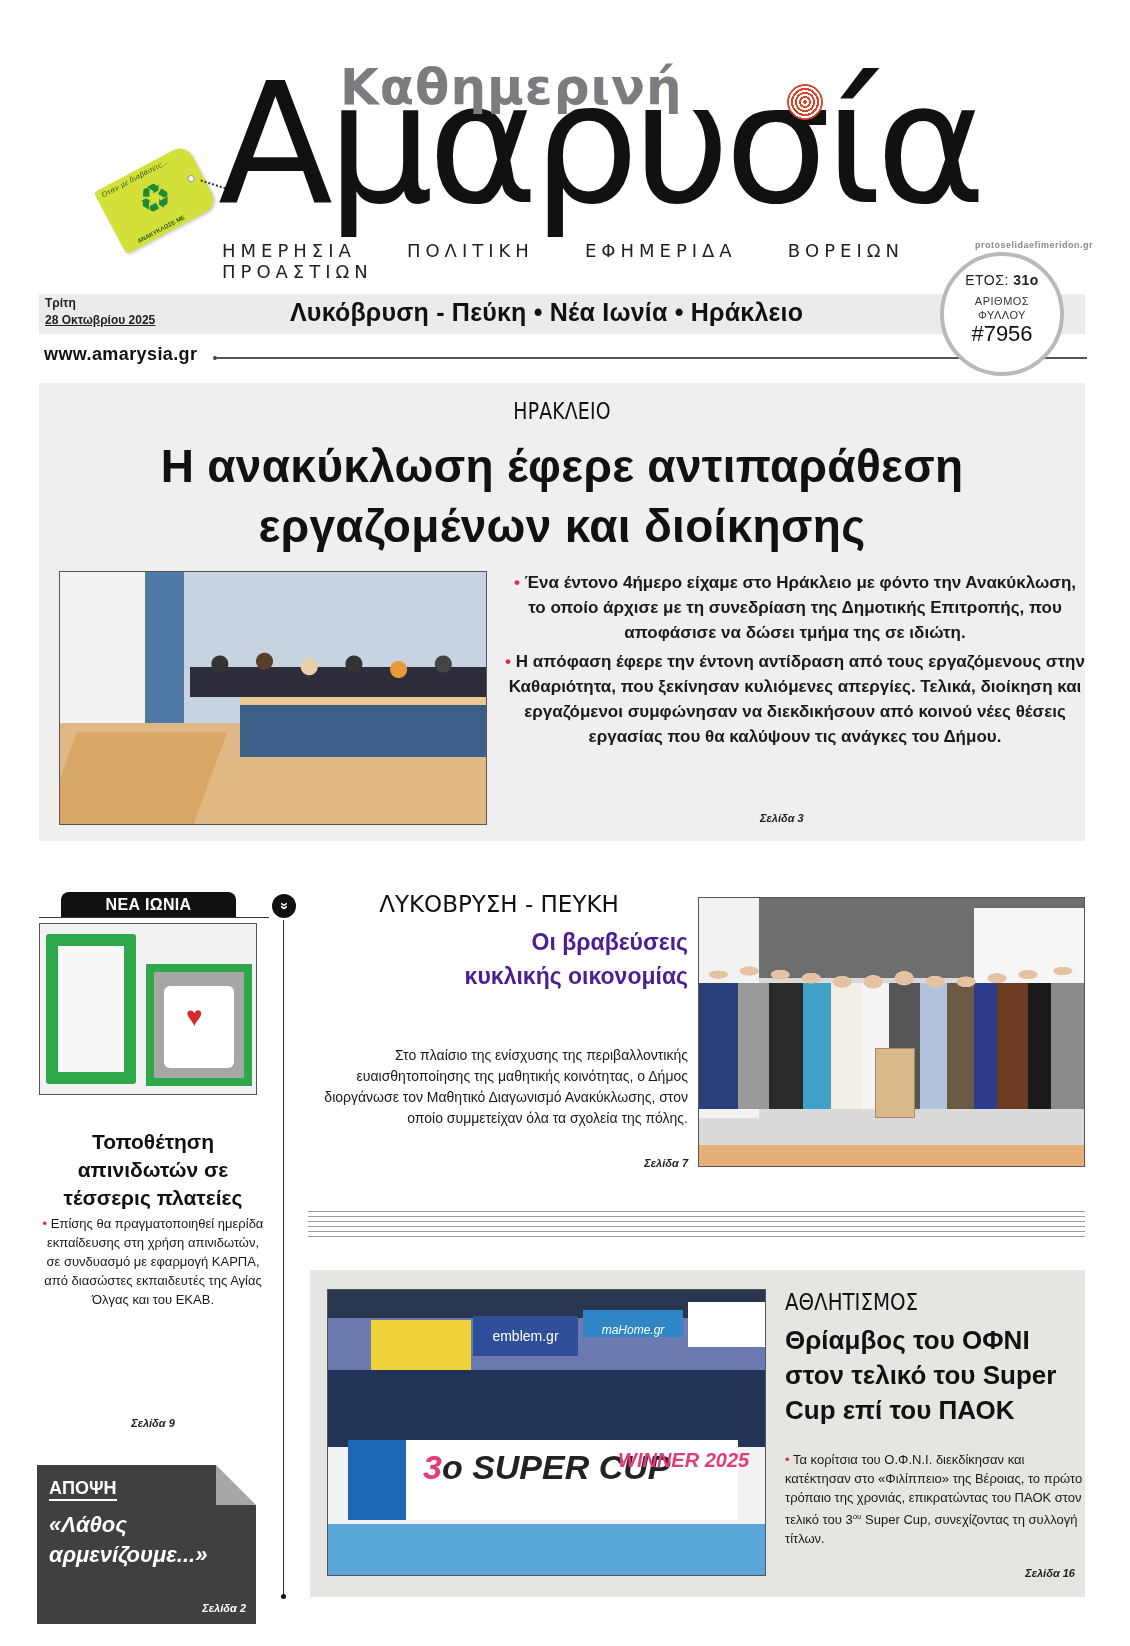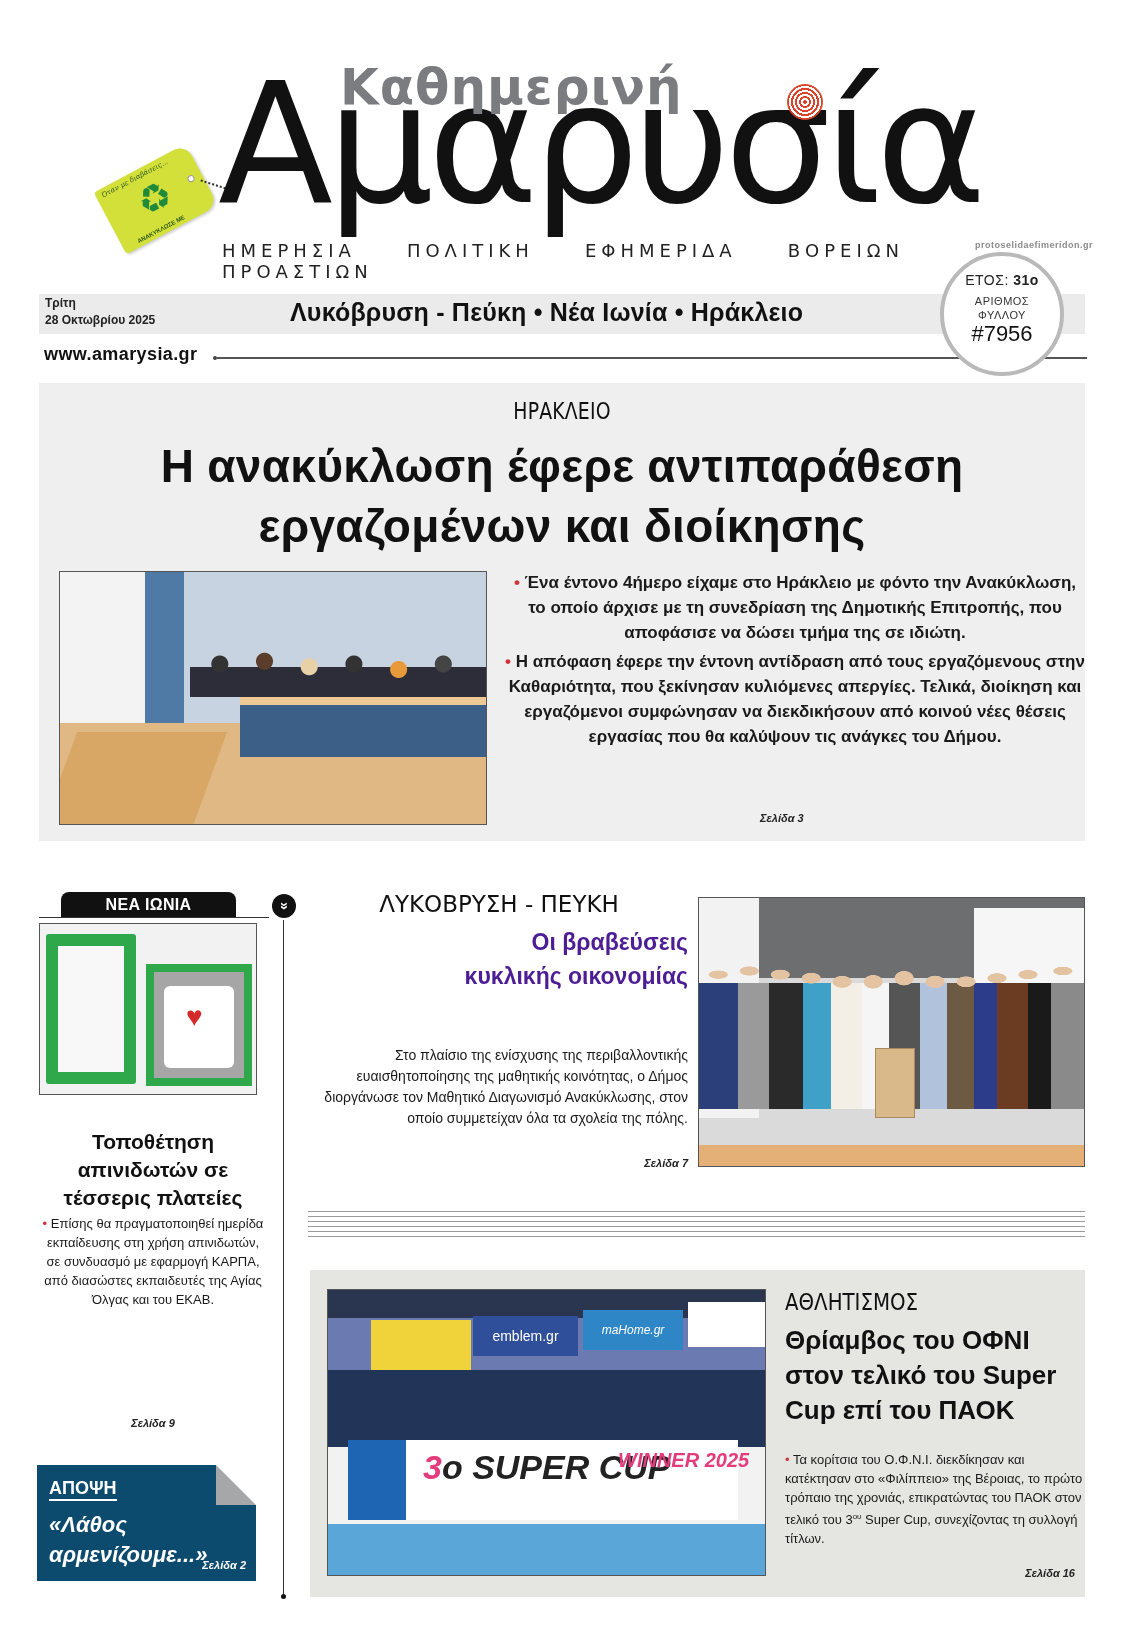--- a/index.html
+++ b/index.html
@@ -19,21 +19,21 @@
   .kathimerini { left: 340px; top: 58px; font-family: "DejaVu Sans", sans-serif; font-weight: bold; font-size: 50px; color: #7a7c80; letter-spacing: 1px; }
   .amarysia { left: 218px; top: 60px; font-family: "DejaVu Sans", sans-serif; font-size: 168px; line-height: 168px; color: #111; letter-spacing: -6px; }
   .spiral { left: 787px; top: 84px; width: 36px; height: 36px; border-radius: 50%;
             background: repeating-radial-gradient(circle, #d9442b 0 2px, #fff 2px 4px); border: 1px solid #d9442b; }
   .subtitle { left: 222px; top: 240px; width: 682px; text-align: justify; text-align-last: justify;
               font-family: "DejaVu Sans", sans-serif; font-size: 18px; letter-spacing: 5px; color: #222; }
   .watermark { left: 975px; top: 240px; font-size: 9px; font-weight: bold; color: #8b8b8b; letter-spacing: .5px; }
 
   .datebar { left: 39px; top: 294px; width: 1046px; height: 40px; background: #ebebeb; }
   .date-day { left: 45px; top: 296px; font-size: 12px; font-weight: bold; color: #222; }
-  .date-full { left: 45px; top: 313px; font-size: 12px; font-weight: bold; color: #222; }
+  .date-full { left: 45px; top: 313px; font-size: 12px; font-weight: bold; color: #222; text-decoration: underline; }
   .areas { left: 290px; top: 298px; font-size: 25px; font-weight: bold; color: #111; letter-spacing: .2px; }
   .url { left: 44px; top: 344px; font-size: 18px; font-weight: bold; color: #111; letter-spacing: .4px; }
   .url-dot { left: 213px; top: 356px; width: 4px; height: 4px; border-radius: 50%; background:#444; }
   .url-rule { left: 217px; top: 357px; width: 870px; height: 2px; background: #555; }
 
   .issue-circle { left: 940px; top: 252px; width: 124px; height: 124px; border-radius: 50%; background: #fff;
                   border: 4px solid #b9b9b9; text-align: center; }
   .issue-circle .year { margin-top: 16px; font-size: 14px; color:#222; letter-spacing: .5px; }
   .issue-circle .year b { font-weight: bold; text-align: center; }
   .issue-circle .lbl { margin-top: 6px; font-size: 11px; line-height: 14px; color:#333; letter-spacing: .5px; }
@@ -69,21 +69,21 @@
   .ni-photo { left: 39px; top: 923px; width: 218px; height: 172px; border: 1px solid #555; background: #f2f2f2; overflow:hidden; }
   .ni-photo .door { position:absolute; left: 6px; top: 10px; width: 90px; height: 150px; border: 12px solid #2ea84a; background:#f8f8f8; border-radius: 3px; }
   .ni-photo .cab { position:absolute; left: 106px; top: 40px; width: 106px; height: 122px; border: 8px solid #2ea84a; background:#a6a6a6; }
   .ni-photo .aed { position:absolute; left: 10px; top: 14px; width: 70px; height: 82px; background:#fff; border-radius: 6px; }
   .ni-photo .heart { position:absolute; left: 22px; top: 16px; font-size: 28px; color:#d42a2a; line-height: 30px; }
   .ni-title { left: 39px; top: 1128px; width: 228px; text-align:center; font-size: 21px; line-height: 28px; font-weight: bold; color:#111; }
   .ni-body { left: 39px; top: 1214px; width: 228px; text-align:center; font-size: 13px; line-height: 19px; color:#1a1a1a; }
   .ni-body p { margin-bottom: 5px; }
   .ni-page { left: 39px; top: 1417px; width: 228px; text-align:center; font-size: 11px; font-style: italic; font-weight: bold; color:#222; }
 
-  .opinion { left: 37px; top: 1465px; width: 219px; height: 116px; background: #0c4a6e; }
+  .opinion { left: 37px; top: 1465px; width: 219px; height: 159px; background: #404040; }
   .opinion .fold { position:absolute; right: 0; top: 0; width: 0; height: 0; border-left: 40px solid #a6a7a9; border-top: 40px solid #fff; }
   .opinion .kick { position:absolute; left: 12px; top: 12px; color:#fff; font-size: 18px; font-weight: bold; border-bottom: 2px solid #fff; line-height: 22px; }
   .opinion .quote { position:absolute; left: 12px; top: 45px; color:#fff; font-size: 22px; line-height: 30px; font-weight: bold; font-style: italic; }
   .opinion .pg { position:absolute; right: 10px; bottom: 10px; color:#fff; font-size: 11px; font-style: italic; font-weight: bold; }
 
   .chev { left: 272px; top: 894px; width: 24px; height: 24px; border-radius: 50%; background:#111; color:#fff; text-align:center; font-size: 14px; line-height: 22px; font-weight:bold; }
   .vline { left: 283px; top: 920px; width: 1px; height: 674px; background:#333; }
   .vdot { left: 281px; top: 1594px; width: 5px; height: 5px; border-radius: 50%; background:#111; }
 
   
@@ -116,21 +116,21 @@
 
   .rule-stack { left: 308px; top: 1211px; width: 777px; height: 26px;
     background: repeating-linear-gradient(180deg, #9a9a9a 0 1px, transparent 1px 5px); }
 
   
   .sp-box { left: 310px; top: 1270px; width: 775px; height: 327px; background: #e5e5e1; }
   .sp-photo { left: 327px; top: 1289px; width: 439px; height: 287px; border: 1px solid #555; overflow:hidden;
     background: linear-gradient(180deg, #2a3550 0 10%, #6b7ab0 10% 28%, #233459 28% 55%, #f2f2f2 55% 82%, #5ba6d9 82% 100%); padding-left: 24px; }
   .sp-photo .ban1 { position:absolute; left: 43px; top: 30px; width: 100px; height: 50px; background:#f0d23a; }
   .sp-photo .ban2 { position:absolute; left: 145px; top: 26px; width: 105px; height: 40px; background:#2f4f9a; color:#fff; font-size: 14px; line-height: 40px; text-align:center; }
-  .sp-photo .ban3 { position:absolute; left: 255px; top: 20px; width: 100px; height: 40px; background:#2f86c6; color:#fff; font-size: 12px; line-height: 40px; text-align:center; font-style: italic; }
+  .sp-photo .ban3 { position:absolute; left: 255px; top: 20px; width: 100px; height: 27px; background:#2f86c6; color:#fff; font-size: 12px; line-height: 40px; text-align:center; font-style: italic; }
   .sp-photo .ban4 { position:absolute; left: 360px; top: 12px; width: 80px; height: 45px; background:#fff; }
   .sp-photo .board { position:absolute; left: 75px; top: 150px; width: 335px; height: 80px; background:#fff; }
   .sp-photo .ohe { position:absolute; left: 20px; top: 150px; width: 58px; height: 80px; background:#1e66b3; }
   .sp-photo .super { position:absolute; left: 95px; top: 160px; font-size: 34px; line-height: 34px; font-weight: bold; color:#222; font-style: italic; }
   .sp-photo .super span { color:#e23c7c; }
   .sp-photo .winner { position:absolute; left: 290px; top: 160px; font-size: 20px; line-height: 20px; font-weight: bold; color:#e23c7c; font-style: italic; }
   .sp-kicker { left: 785px; top: 1289px; font-size: 23px; color:#111; font-family: "DejaVu Sans", sans-serif; transform-origin: left top; transform: scaleX(.86); }
   .sp-title { left: 785px; top: 1323px; width: 300px; font-size: 26px; line-height: 35px; font-weight: bold; color:#111; }
   .sp-body { left: 785px; top: 1450px; width: 300px; font-size: 13px; line-height: 19px; color:#1a1a1a; }
   .sp-body sup { font-size: 8px; }

